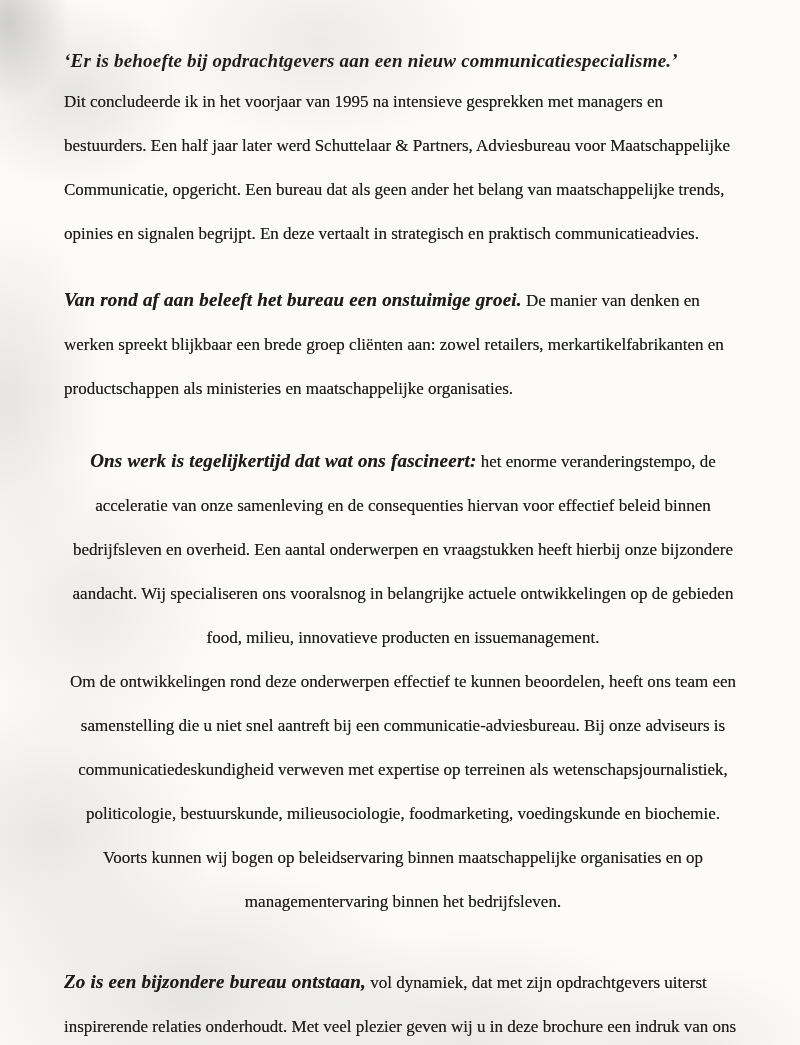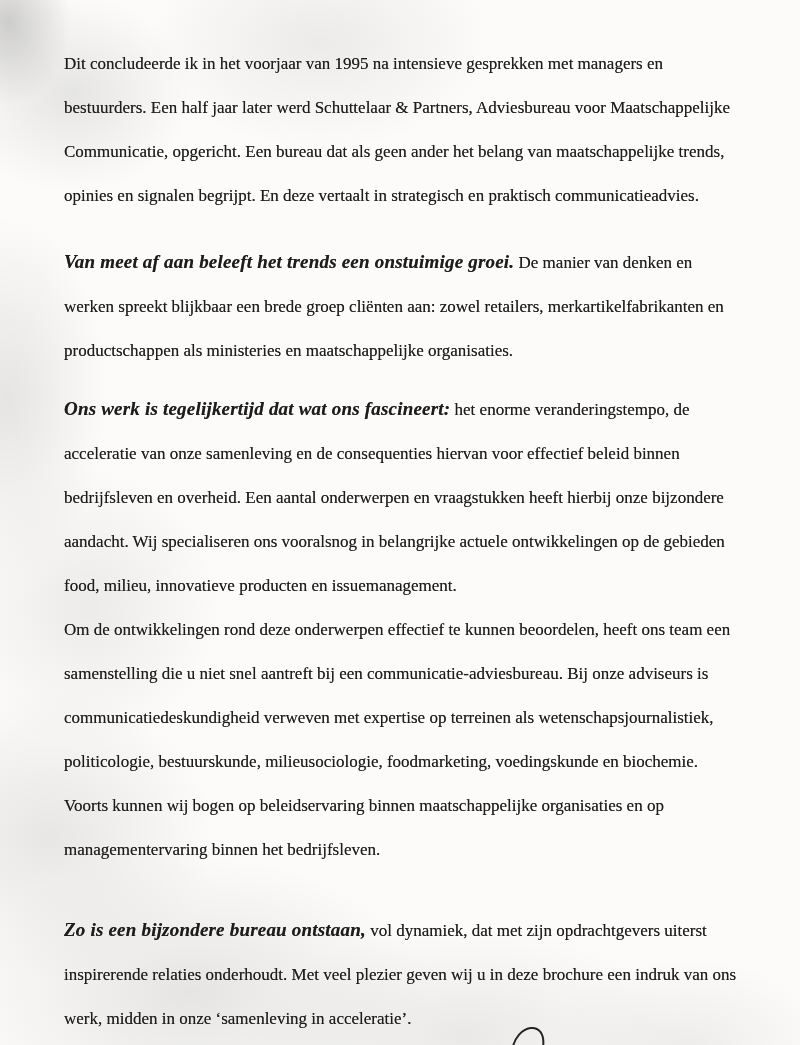--- a/index.html
+++ b/index.html
@@ -41,21 +41,21 @@
     font-style:italic;
     font-size:19px;
     letter-spacing:.2px;
   }
   h1.lead{
     white-space:nowrap;
     line-height:38px;
     font-size:19px;
   }
   .sec-groei{margin-top:22px;}
-  .sec-fascinatie{margin-top:14px;}
+  .sec-fascinatie{margin-top:28px;text-align:center;}
   .sec-slot{margin-top:36px;}
   .signature-block{
     position:relative;
     height:150px;
     margin-top:4px;
   }
   .signature-svg{
     position:absolute;
     left:391px;
     top:-28px;
@@ -78,25 +78,26 @@
     margin-top:24px;
   }
 </style>
 </head>
 <body>
 
 <div class="page">
   <div class="content">
 
     <section>
+      <h1 class="lead">‘Er is behoefte bij opdrachtgevers aan een nieuw communicatiespecialisme.’</h1>
       <p class="body-text">Dit concludeerde ik in het voorjaar van 1995 na intensieve gesprekken met managers en bestuurders. Een half jaar later werd Schuttelaar &amp; Partners, Adviesbureau voor Maatschappelijke Communicatie, opgericht. Een bureau dat als geen ander het belang van maatschappelijke trends, opinies en signalen begrijpt. En deze vertaalt in strategisch en praktisch communicatieadvies.</p>
     </section>
 
     <section class="sec-groei">
-      <p class="body-text"><span class="lead">Van meet af aan beleeft het trends een onstuimige groei.</span><span> De manier van denken en werken spreekt blijkbaar een brede groep cliënten aan: zowel retailers, merkartikelfabrikanten en productschappen als ministeries en maatschappelijke organisaties.</span></p>
+      <p class="body-text"><span class="lead">Van rond af aan beleeft het bureau een onstuimige groei.</span><span> De manier van denken en werken spreekt blijkbaar een brede groep cliënten aan: zowel retailers, merkartikelfabrikanten en productschappen als ministeries en maatschappelijke organisaties.</span></p>
     </section>
 
     <section class="sec-fascinatie">
       <p class="body-text"><span class="lead">Ons werk is tegelijkertijd dat wat ons fascineert:</span><span> het enorme veranderingstempo, de acceleratie van onze samenleving en de consequenties hiervan voor effectief beleid binnen bedrijfsleven en overheid. Een aantal onderwerpen en vraagstukken heeft hierbij onze bijzondere aandacht. Wij specialiseren ons vooralsnog in belangrijke actuele ontwikkelingen op de gebieden food, milieu, innovatieve producten en issuemanagement.</span></p>
       <p class="body-text">Om de ontwikkelingen rond deze onderwerpen effectief te kunnen beoordelen, heeft ons team een samenstelling die u niet snel aantreft bij een communicatie-adviesbureau. Bij onze adviseurs is communicatiedeskundigheid verweven met expertise op terreinen als wetenschapsjournalistiek, politicologie, bestuurskunde, milieusociologie, foodmarketing, voedingskunde en biochemie. Voorts kunnen wij bogen op beleidservaring binnen maatschappelijke organisaties en op managementervaring binnen het bedrijfsleven.</p>
     </section>
 
     <section class="sec-slot">
       <p class="body-text"><span class="lead">Zo is een bijzondere bureau ontstaan,</span><span> vol dynamiek, dat met zijn opdrachtgevers uiterst inspirerende relaties onderhoudt. Met veel plezier geven wij u in deze brochure een indruk van ons werk, midden in onze ‘samenleving in acceleratie’.</span></p>
     </section>

